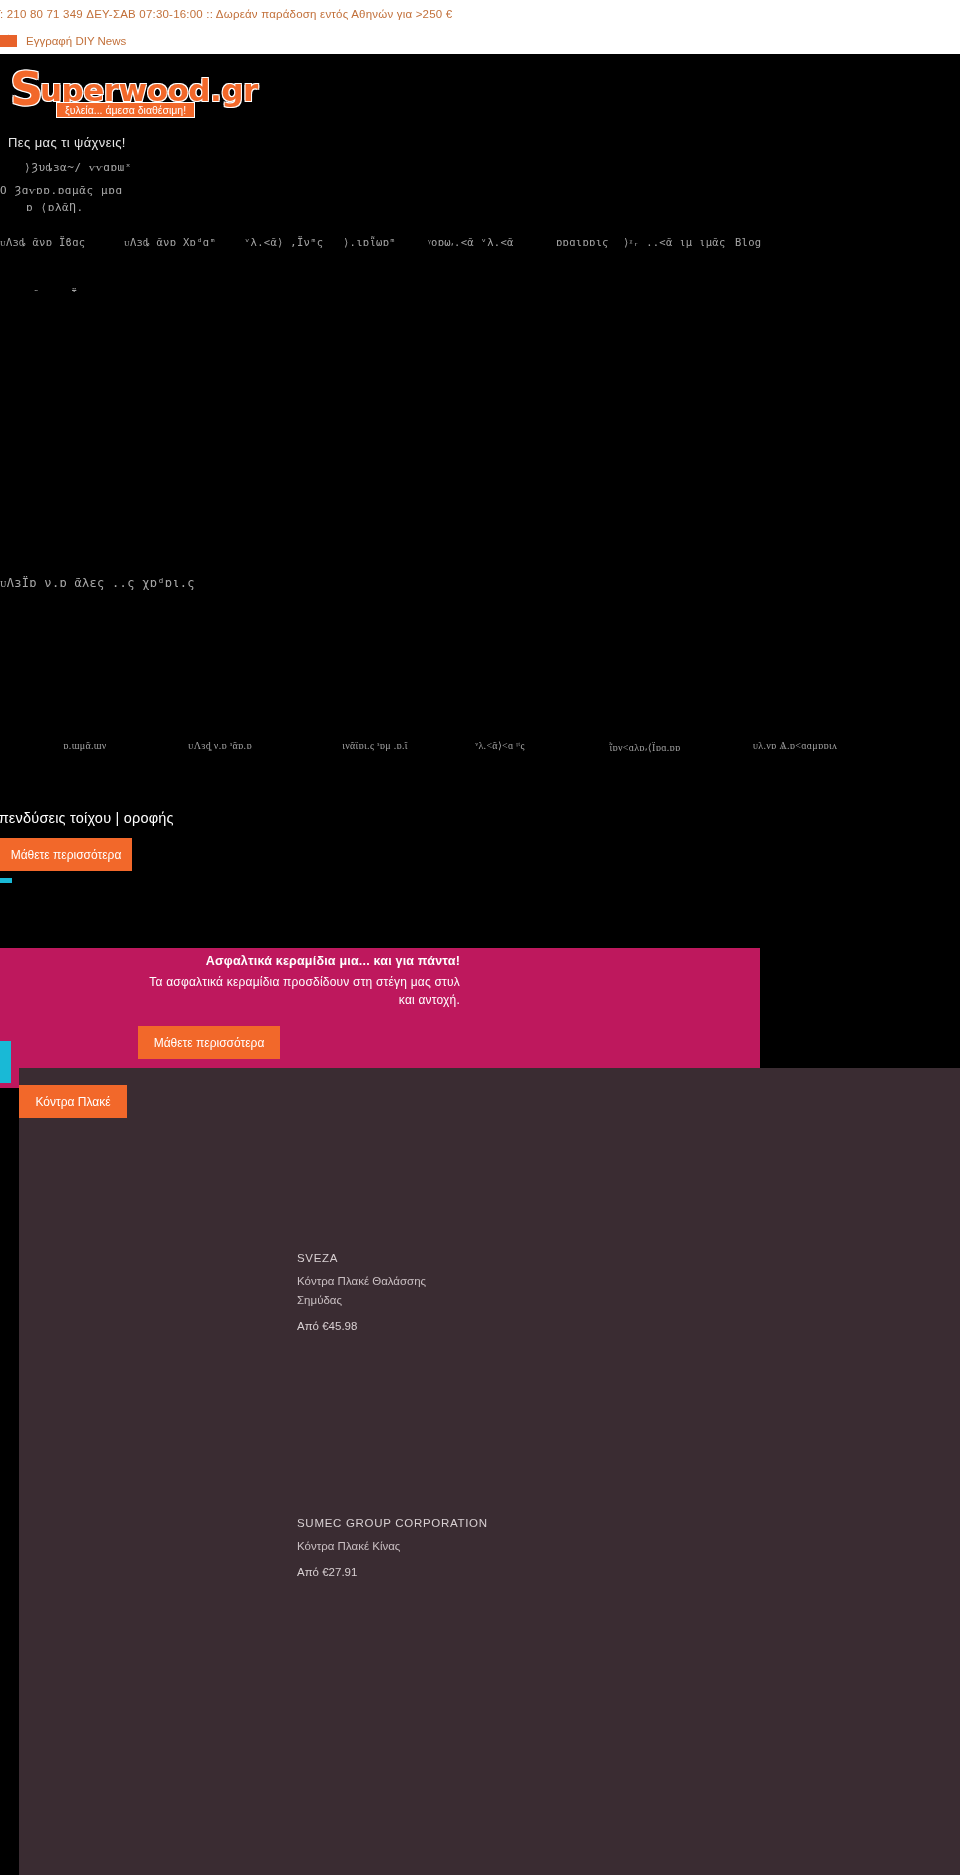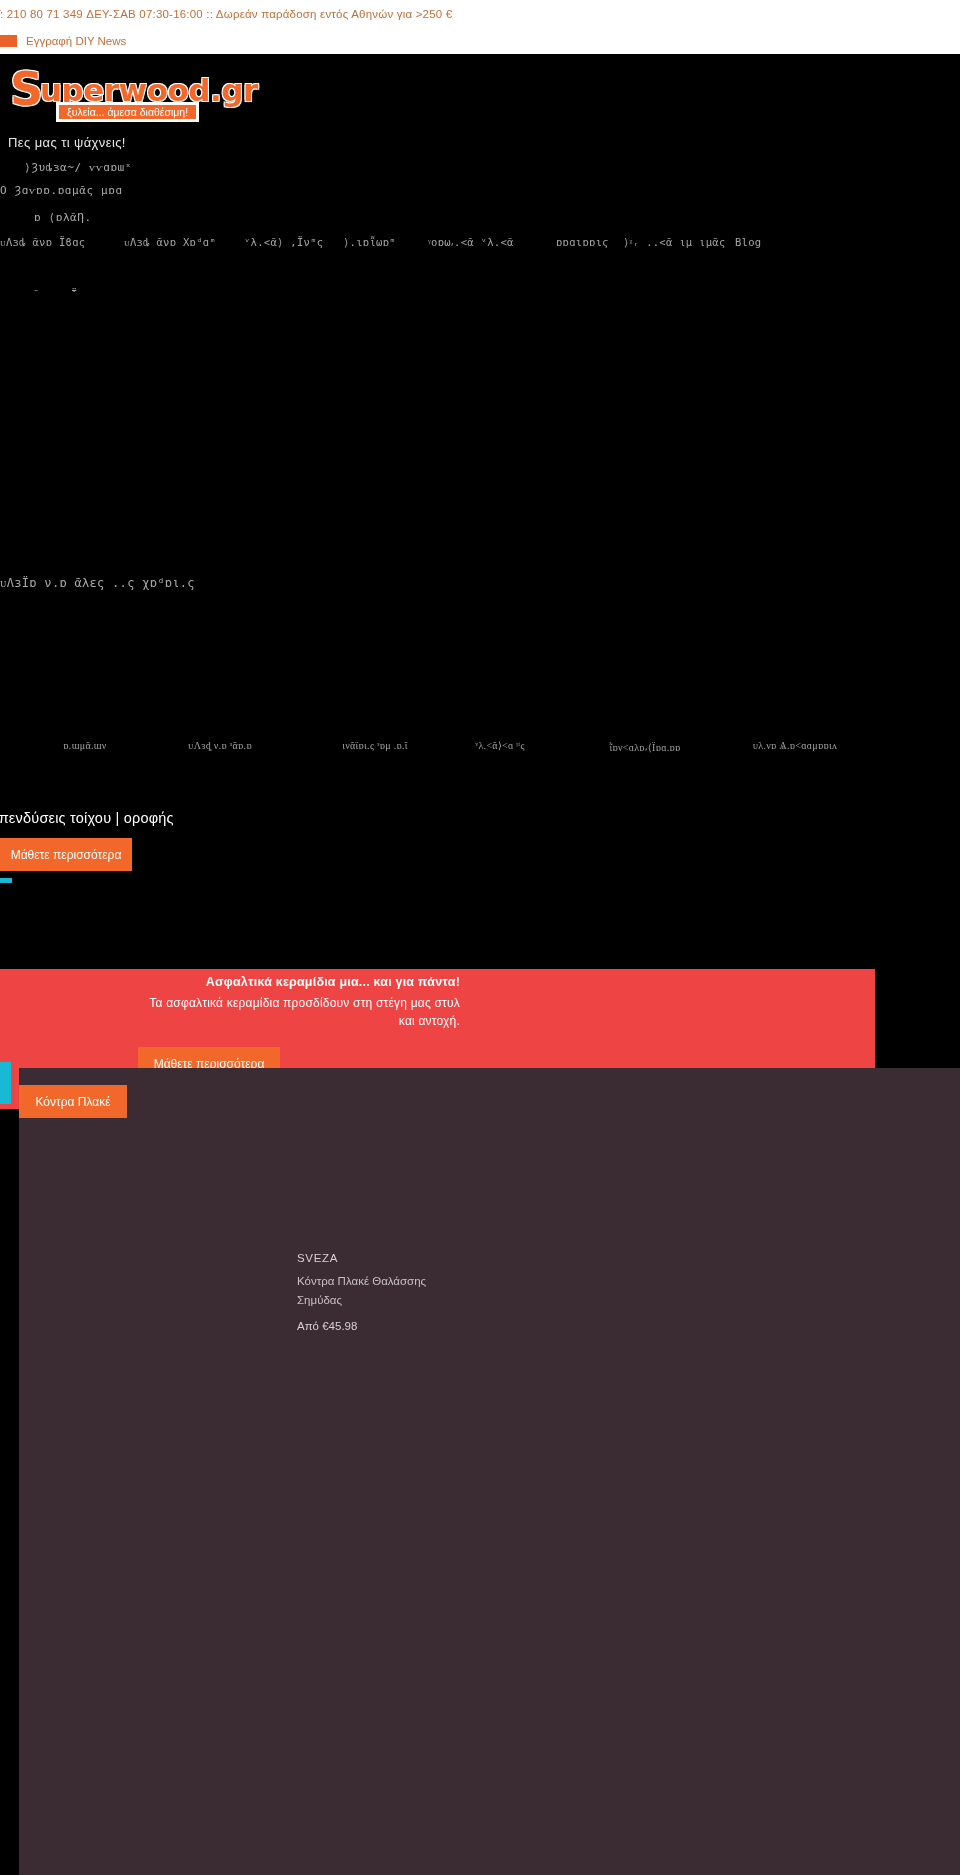--- a/index.html
+++ b/index.html
@@ -64,37 +64,37 @@
     position: absolute; left: 30px; top: 6px;
     font-size: 31px; font-weight: bold; color: #f2682a;
     font-family: "DejaVu Sans", sans-serif;
     letter-spacing: -.5px;
     text-shadow: 1px 1px 0 #fff, -1px -1px 0 #fff, 1px -1px 0 #fff, -1px 1px 0 #fff;
   }
   .logo-tag {
     position: absolute; left: 46px; top: 36px;
     background: #f2682a; color: #fff;
     font-size: 10.5px; padding: 1px 8px;
-    border: 3px solid #ffffff;
+    border: 1px solid #ffffff;
     white-space: nowrap;
   }
 
   
   .search-block { position: absolute; left: 0; top: 135px; width: 960px; }
   .search-heading {
     font-size: 13px; color: #e6e6e6; padding-left: 8px; letter-spacing: .4px;
   }
   .glyph-line {
     color: #cfcfcf; font-size: 11px; letter-spacing: .6px;
     font-family: "DejaVu Sans Mono", monospace;
     opacity: .82; white-space: nowrap;
   }
   .gl-1 { padding-left: 24px; margin-top: 11px; }
   .gl-2 { margin-top: 10px; }
-  .gl-3 { padding-left: 34px; margin-top: 14px; }
+  .gl-3 { padding-left: 26px; margin-top: 4px; }
 
   
   .main-nav {
     position: absolute; left: 0; top: 232px; width: 960px; height: 20px;
     display: flex; align-items: center;
   }
   .nav-item {
     color: #d2d2d2; font-size: 10.5px; opacity: .78;
     font-family: "DejaVu Sans Mono", monospace;
     white-space: nowrap; position: absolute;
@@ -138,21 +138,21 @@
   }
   .promo1-btn {
     position: absolute; left: 0; top: 30px;
     width: 132px; height: 33px; font-size: 12px;
   }
   .accent-stub {
     position: absolute; left: 0; top: 70px; width: 12px; height: 5px; background: #19b9d6;
   }
 
   
-  .promo2 { position: absolute; left: 0; top: 969px; width: 875px; height: 140px; background: #ef4444; }
+  .promo2 { position: absolute; left: 0; top: 948px; width: 760px; height: 140px; background: #be185d; }
   .promo2-line1 {
     position: absolute; left: 0; top: 6px; width: 460px; text-align: right;
     color: #ffffff; font-size: 12.5px; font-weight: bold; letter-spacing: .2px;
   }
   .promo2-line2 {
     position: absolute; left: 0; top: 27px; width: 460px; text-align: right;
     color: #ffffff; font-size: 12px; letter-spacing: .2px;
   }
   .promo2-line3 {
     position: absolute; left: 0; top: 45px; width: 460px; text-align: right;
@@ -253,13 +253,18 @@
 
 <section class="products">
   <button class="btn-orange kontra-btn">Κόντρα Πλακέ</button>
 
   <div class="product" id="product-0">
     <div class="p-brand">SVEZA</div>
     <div class="p-name">Κόντρα Πλακέ Θαλάσσης Σημύδας</div>
     <div class="p-price">Από €45.98</div>
   </div>
 
+  <div class="product" id="product-1">
+    <div class="p-brand">SUMEC GROUP CORPORATION</div>
+    <div class="p-name">Κόντρα Πλακέ Κίνας</div>
+    <div class="p-price">Από €27.91</div>
+  </div>
 </section>
 
 </body></html>

